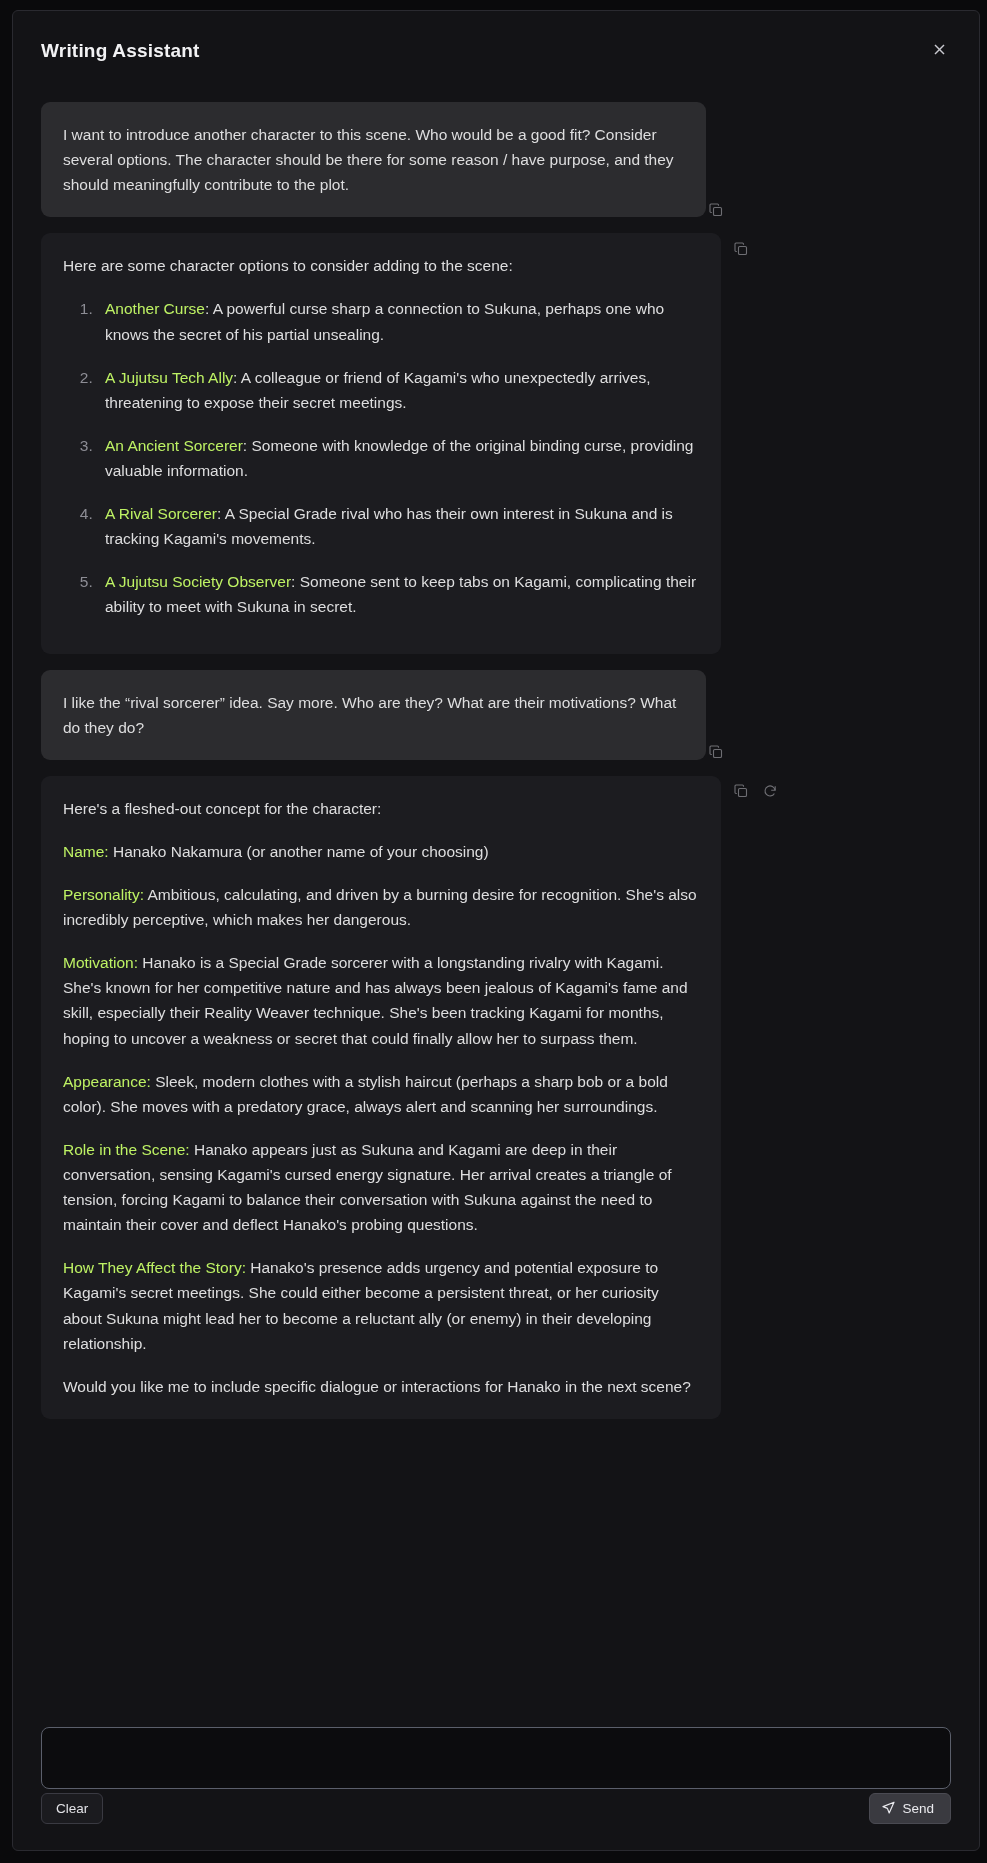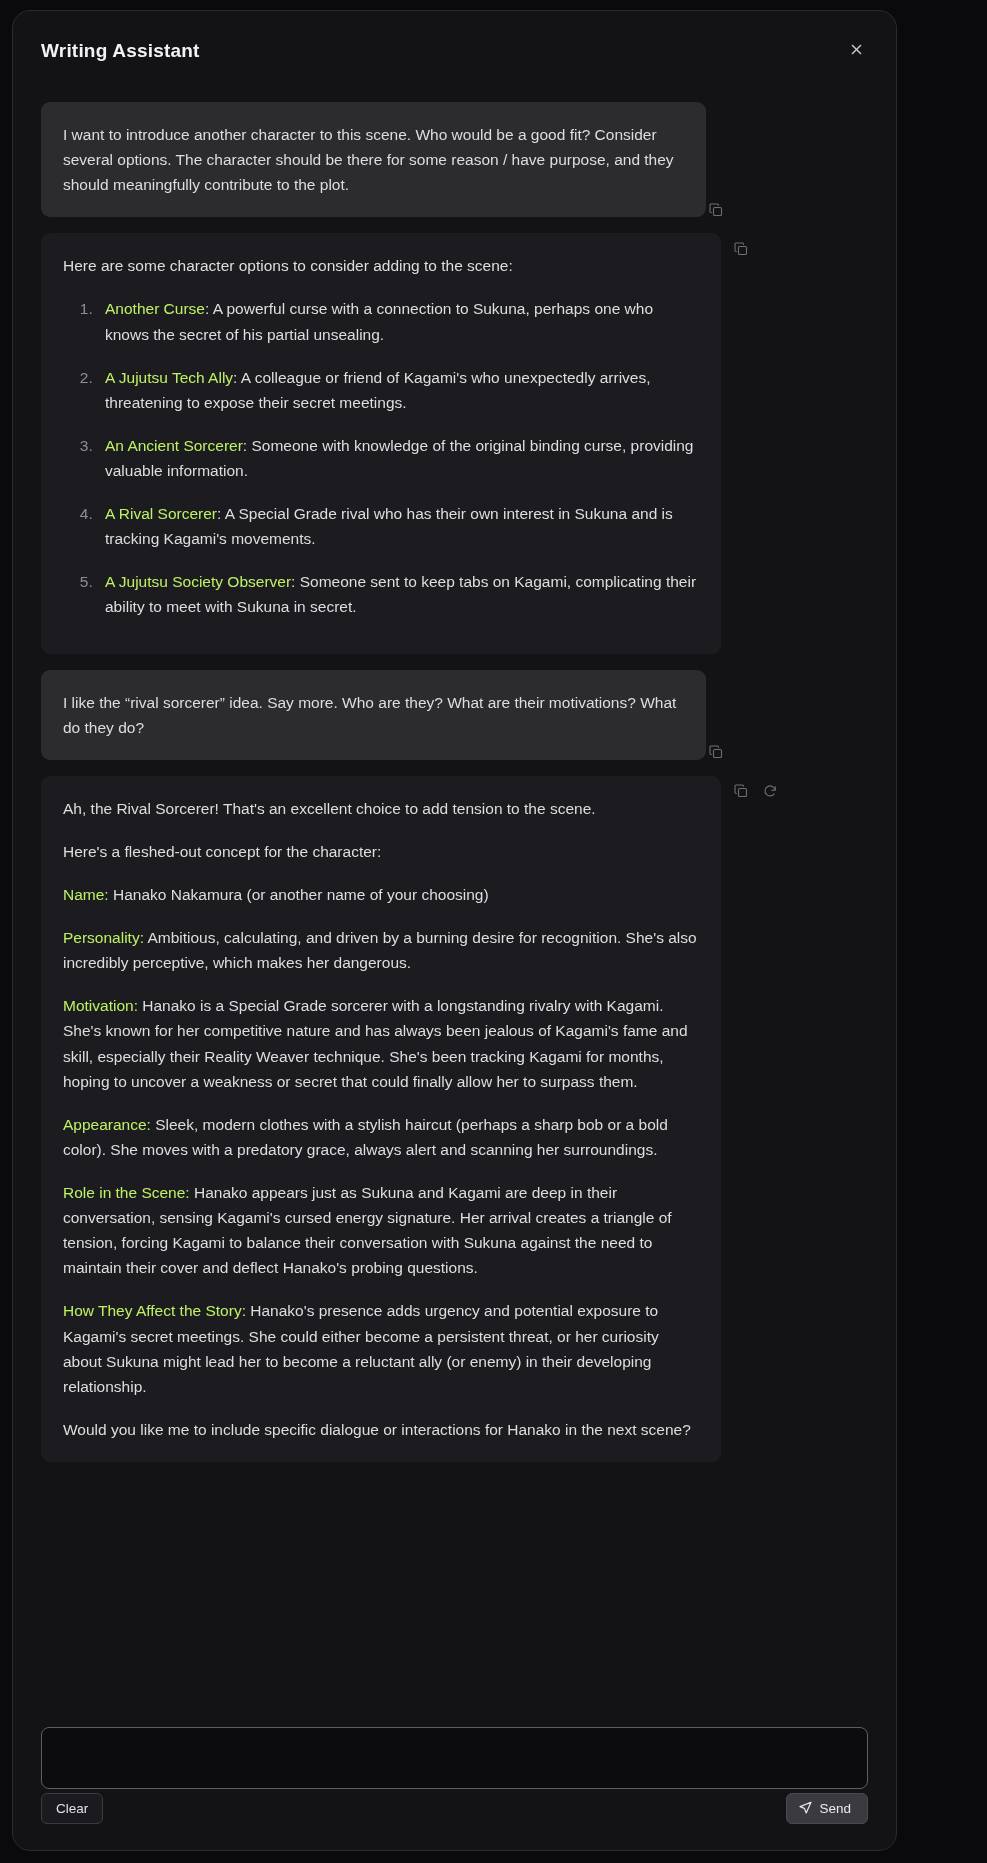--- a/index.html
+++ b/index.html
@@ -12,22 +12,22 @@
     width: 987px;
     min-height: 1863px;
     background: #0a0a0c;
     position: relative;
     box-sizing: border-box;
     padding: 10px 12px 12px 12px;
   }
   .panel {
     background: #131316;
     border: 1px solid #2a2a30;
-    border-radius: 18px;
-    width: 885px;
+    border-radius: 6px;
+    width: 968px;
     min-height: 1841px;
     box-sizing: border-box;
     position: relative;
     display: flex;
     flex-direction: column;
   }
   .panel-header {
     display: flex;
     align-items: center;
     justify-content: space-between;
@@ -188,21 +188,21 @@
               <path d="M2.8 9.5H2a1 1 0 0 1-1-1V2a1 1 0 0 1 1-1h6.5a1 1 0 0 1 1 1v0.8"></path>
             </svg>
           </span>
         </div>
       </div>
 
       <div class="msg-row assistant">
         <div class="bubble assistant">
           <p>Here are some character options to consider adding to the scene:</p>
           <ol class="opts">
-            <li><b>Another Curse</b><span>: A powerful curse with a connection to Sukuna, perhaps one who knows the secret of his partial unsealing.</span></li>
+            <li><b>Another Curse</b><span>: A powerful curse sharp a connection to Sukuna, perhaps one who knows the secret of his partial unsealing.</span></li>
             <li><b>A Jujutsu Tech Ally</b><span>: A colleague or friend of Kagami's who unexpectedly arrives, threatening to expose their secret meetings.</span></li>
             <li><b>An Ancient Sorcerer</b><span>: Someone with knowledge of the original binding curse, providing valuable information.</span></li>
             <li><b>A Rival Sorcerer</b><span>: A Special Grade rival who has their own interest in Sukuna and is tracking Kagami's movements.</span></li>
             <li><b>A Jujutsu Society Observer</b><span>: Someone sent to keep tabs on Kagami, complicating their ability to meet with Sukuna in secret.</span></li>
           </ol>
         </div>
         <div class="msg-actions left">
           <span class="icon-btn">
             <svg width="14" height="14" viewBox="0 0 14 14" fill="none" stroke="#b9b9c0" stroke-width="1.1">
               <rect x="4.5" y="4.5" width="8" height="8" rx="1.3"></rect>
@@ -219,21 +219,20 @@
             <svg width="14" height="14" viewBox="0 0 14 14" fill="none" stroke="#b9b9c0" stroke-width="1.1">
               <rect x="4.5" y="4.5" width="8" height="8" rx="1.3"></rect>
               <path d="M2.8 9.5H2a1 1 0 0 1-1-1V2a1 1 0 0 1 1-1h6.5a1 1 0 0 1 1 1v0.8"></path>
             </svg>
           </span>
         </div>
       </div>
 
       <div class="msg-row assistant">
         <div class="bubble assistant">
-          <p><span>Ah, the Rival Sorcerer! That's an excellent choice to add tension to the scene.</span></p>
           <p><span>Here's a fleshed-out concept for the character:</span></p>
           <p><b>Name:</b><span> Hanako Nakamura (or another name of your choosing)</span></p>
           <p><b>Personality:</b><span> Ambitious, calculating, and driven by a burning desire for recognition. She's also incredibly perceptive, which makes her dangerous.</span></p>
           <p><b>Motivation:</b><span> Hanako is a Special Grade sorcerer with a longstanding rivalry with Kagami. She's known for her competitive nature and has always been jealous of Kagami's fame and skill, especially their Reality Weaver technique. She's been tracking Kagami for months, hoping to uncover a weakness or secret that could finally allow her to surpass them.</span></p>
           <p><b>Appearance:</b><span> Sleek, modern clothes with a stylish haircut (perhaps a sharp bob or a bold color). She moves with a predatory grace, always alert and scanning her surroundings.</span></p>
           <p><b>Role in the Scene:</b><span> Hanako appears just as Sukuna and Kagami are deep in their conversation, sensing Kagami's cursed energy signature. Her arrival creates a triangle of tension, forcing Kagami to balance their conversation with Sukuna against the need to maintain their cover and deflect Hanako's probing questions.</span></p>
           <p><b>How They Affect the Story:</b><span> Hanako's presence adds urgency and potential exposure to Kagami's secret meetings. She could either become a persistent threat, or her curiosity about Sukuna might lead her to become a reluctant ally (or enemy) in their developing relationship.</span></p>
           <p><span>Would you like me to include specific dialogue or interactions for Hanako in the next scene?</span></p>
         </div>
         <div class="msg-actions left">

